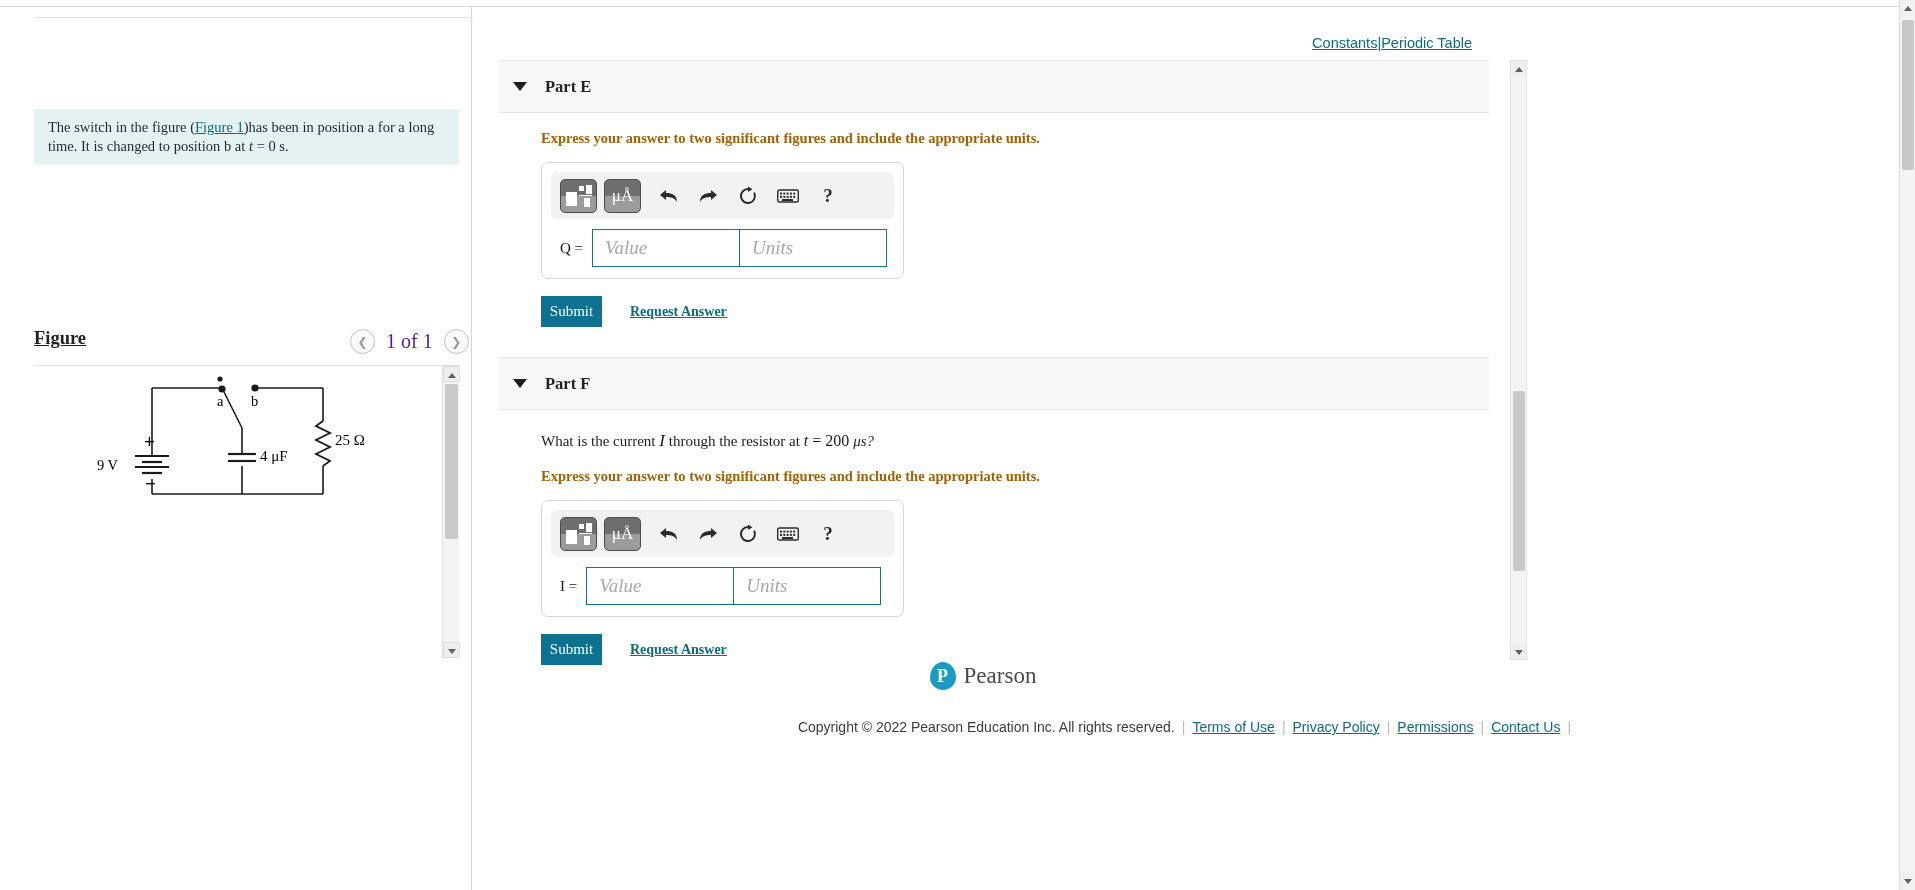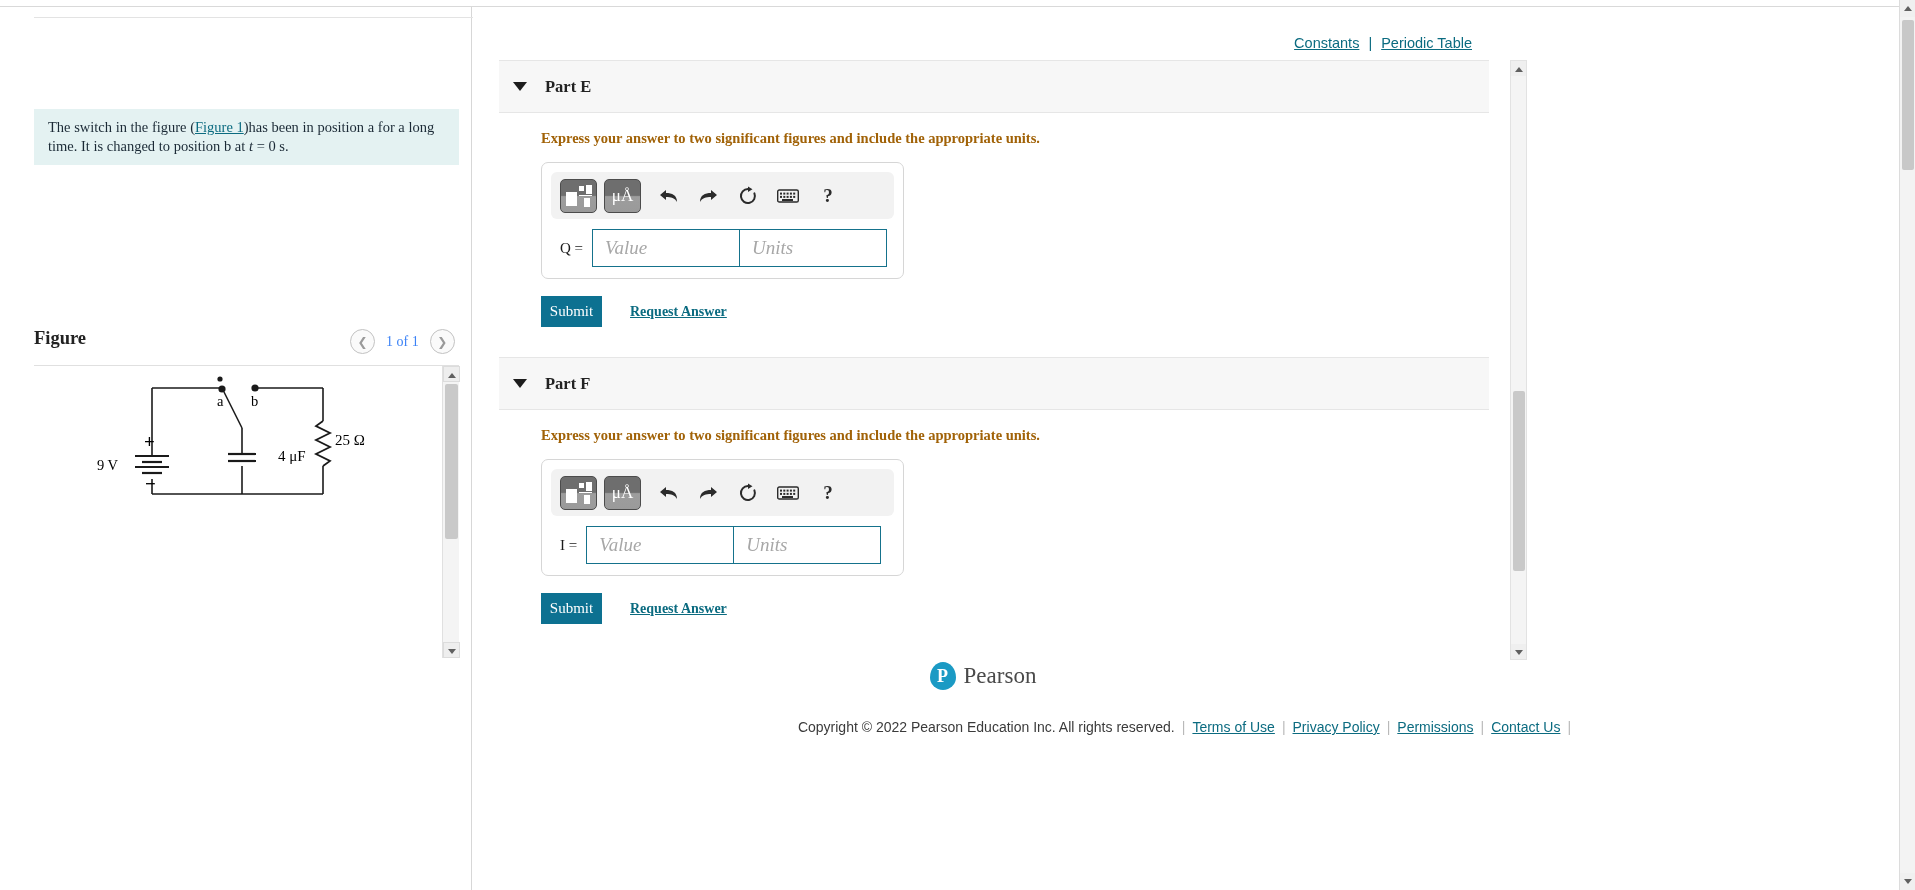--- a/index.html
+++ b/index.html
@@ -50,29 +50,29 @@
     background:#e4f2f2; color:#1b2a36;
     padding:9px 14px 10px 14px;
     font-size:14.5px; line-height:1.28;
   }
   .problem-box a{ color:#0b6b80; text-decoration:underline; }
   .mi { font-style:italic; font-family:"Liberation Serif", serif; }
 
   
   .figure-title{
     position:absolute; top:321px; left:34px;
-    font-size:18.5px; font-weight:bold; color:#222;
+    font-size:18.5px; font-weight:bold; color:#222;text-decoration:underline;
   }
   .fig-nav{ position:absolute; top:322px; left:350px; display:flex; align-items:center; gap:11px;}
   .circ-btn{
     width:25px;height:25px;border-radius:50%;border:1px solid #c2c2c2;background:#fafafa;
     display:flex;align-items:center;justify-content:center; color:#9a9a9a; font-size:12px;
     font-family:"Liberation Sans", sans-serif;
   }
-  .fig-count{ font-size:14px; color:#3b82f6; }
+  .fig-count{ font-size:20px; color:#4c1d95; }
 
   .figure-panel{
     position:absolute; top:358px; left:34px; width:425px; height:292px;
     border-top:1px solid #e0e0e0; background:#fff;
   }
   .fig-scroll{
     position:absolute; top:0; right:0; width:17px; height:292px;
     background:#f4f4f4; border-left:1px solid #e0e0e0;
   }
   .fig-scroll .sb-up,.fig-scroll .sb-dn{
@@ -83,21 +83,21 @@
 
   .circuit-wrap{ position:absolute; top:0; left:0; width:406px; height:292px; }
 
   
   .main-col{
     position:absolute; top:7px; left:473px; width:1425px; height:883px; background:#fff;
   }
   .toplinks{
     position:absolute; top:28px; right:426px;
     font-family:"Liberation Sans", sans-serif; font-size:14.5px; color:#0b6b80;
-    display:flex; gap:9px; align-items:center;
+    display:flex; align-items:center;
   }
   .toplinks a{ color:#0b6b80; text-decoration:underline; }
   .toplinks .sep{ color:#0b6b80; text-decoration:none; }
 
   
   .pane{
     position:absolute; top:53px; left:26px; width:1018px; height:600px;
     background:#fff;
   }
   .pane-scroll{
@@ -249,21 +249,21 @@
 
           <circle cx="188" cy="23" r="3.6" fill="#1a1a1a"></circle>
           <circle cx="186" cy="13" r="2.6" fill="#1a1a1a"></circle>
           <circle cx="221" cy="22" r="3.6" fill="#1a1a1a"></circle>
         </svg>
         <div style="position:absolute;left:63px;top:91px;font-size:14.5px;font-family:'Liberation Serif',serif;">9 V</div>
         <div style="position:absolute;left:110px;top:65px;font-size:19px;font-weight:bold;">+</div>
         <div style="position:absolute;left:111px;top:107px;font-size:19px;font-weight:bold;">−</div>
         <div style="position:absolute;left:183px;top:27px;font-size:14.5px;">a</div>
         <div style="position:absolute;left:217px;top:27px;font-size:14.5px;">b</div>
-        <div style="position:absolute;left:244px;top:82px;font-size:15px;">4 μF</div>
+        <div style="position:absolute;left:226px;top:82px;font-size:15px;">4 μF</div>
         <div style="position:absolute;left:301px;top:66px;font-size:15px;">25 Ω</div>
       </div>
 
       <div class="fig-scroll">
         <div class="sb-up">
             <div class="tri tri-up"></div>
           </div>
         <div class="fig-thumb"></div>
         <div class="sb-dn">
             <div class="tri tri-dn"></div>
@@ -353,20 +353,23 @@
       <div class="actions">
         <div class="submit-btn">Submit</div>
         <a href="#" class="req-link">Request Answer</a>
       </div>
 
       <div class="part-header" style="margin-top:30px;">
         <div class="caret"></div>
         <div class="part-title">Part F</div>
       </div>
 
+      <div class="q-text">
+        <span>What is the current </span><span class="mi" style="font-size:17px">I</span><span> through the resistor at </span><span class="mi" style="font-size:16px">t</span><span style="font-size:16px"> = 200 </span><span class="mi">μs?</span>
+      </div>
 
       <div class="q-bold">Express your answer to two significant figures and include the appropriate units.</div>
 
       <div class="answer-box">
         <div class="ab-toolbar">
           <div class="tb-btn">
             <div class="tb-icon-sq">
               <i style="left:0;top:7px;width:11px;height:14px;"></i>
               <i style="left:13px;top:1px;width:5px;height:5px;"></i>
               <i style="left:20px;top:0px;width:6px;height:9px;"></i>

